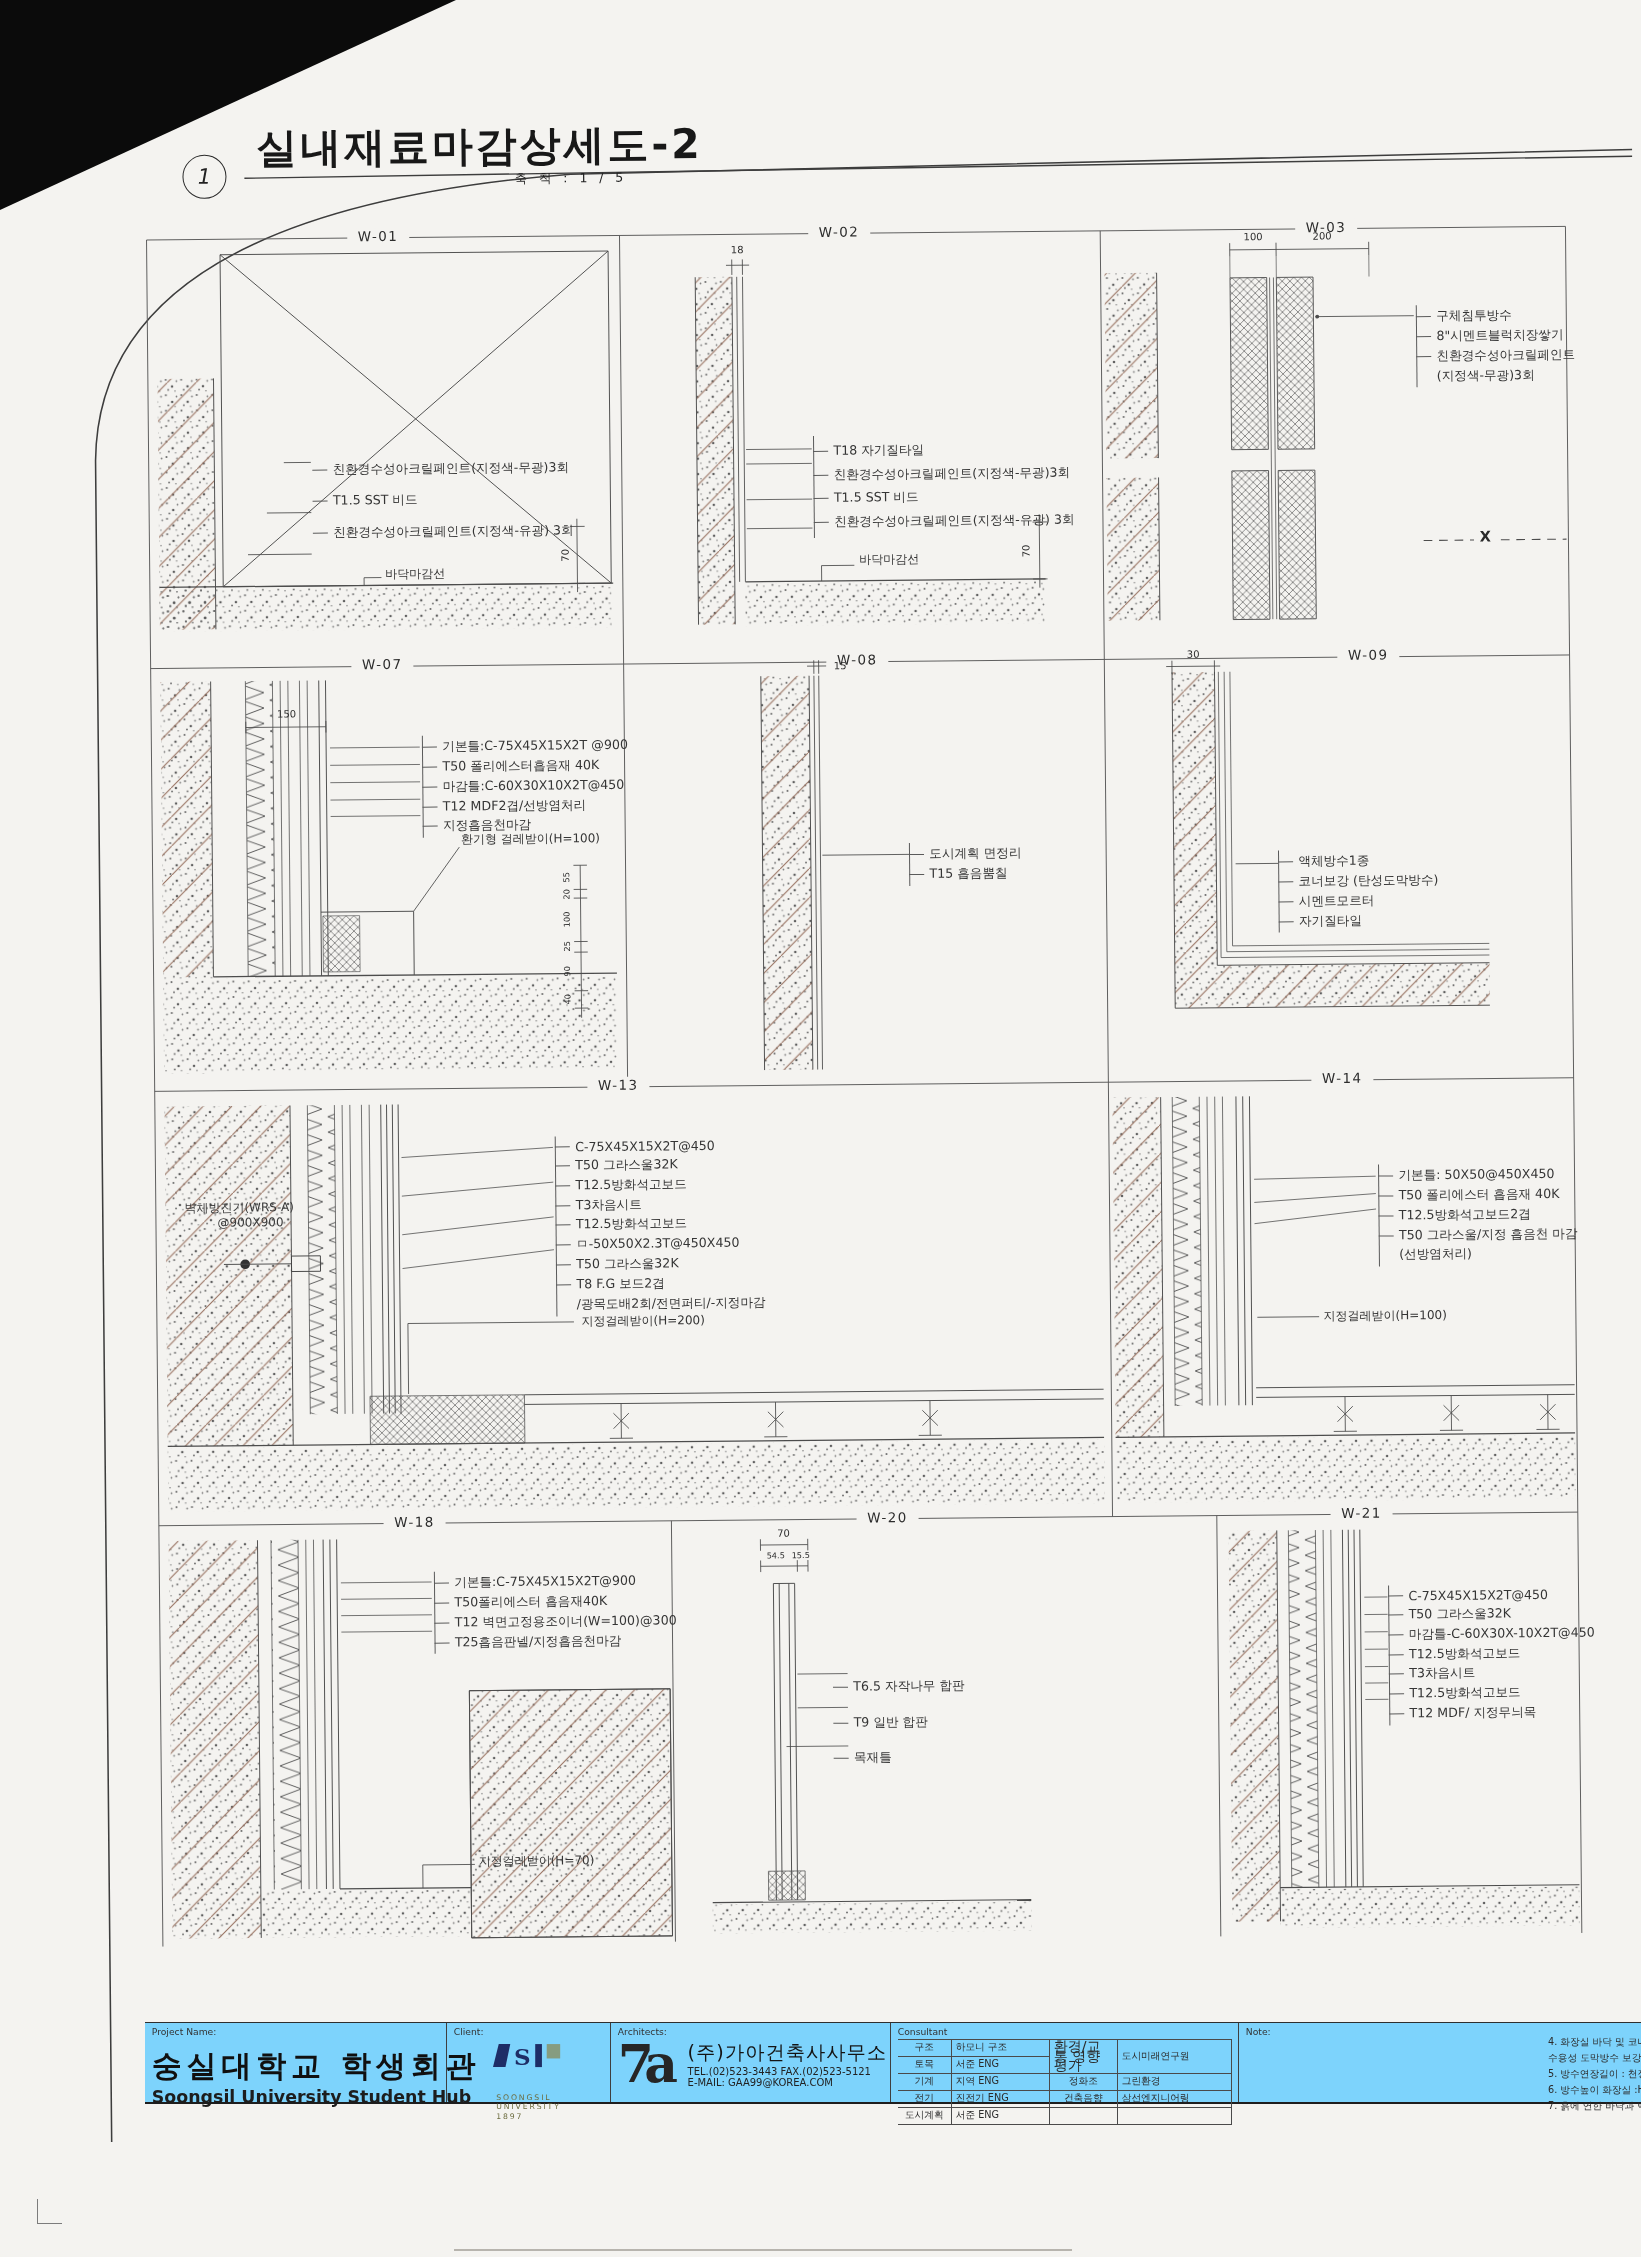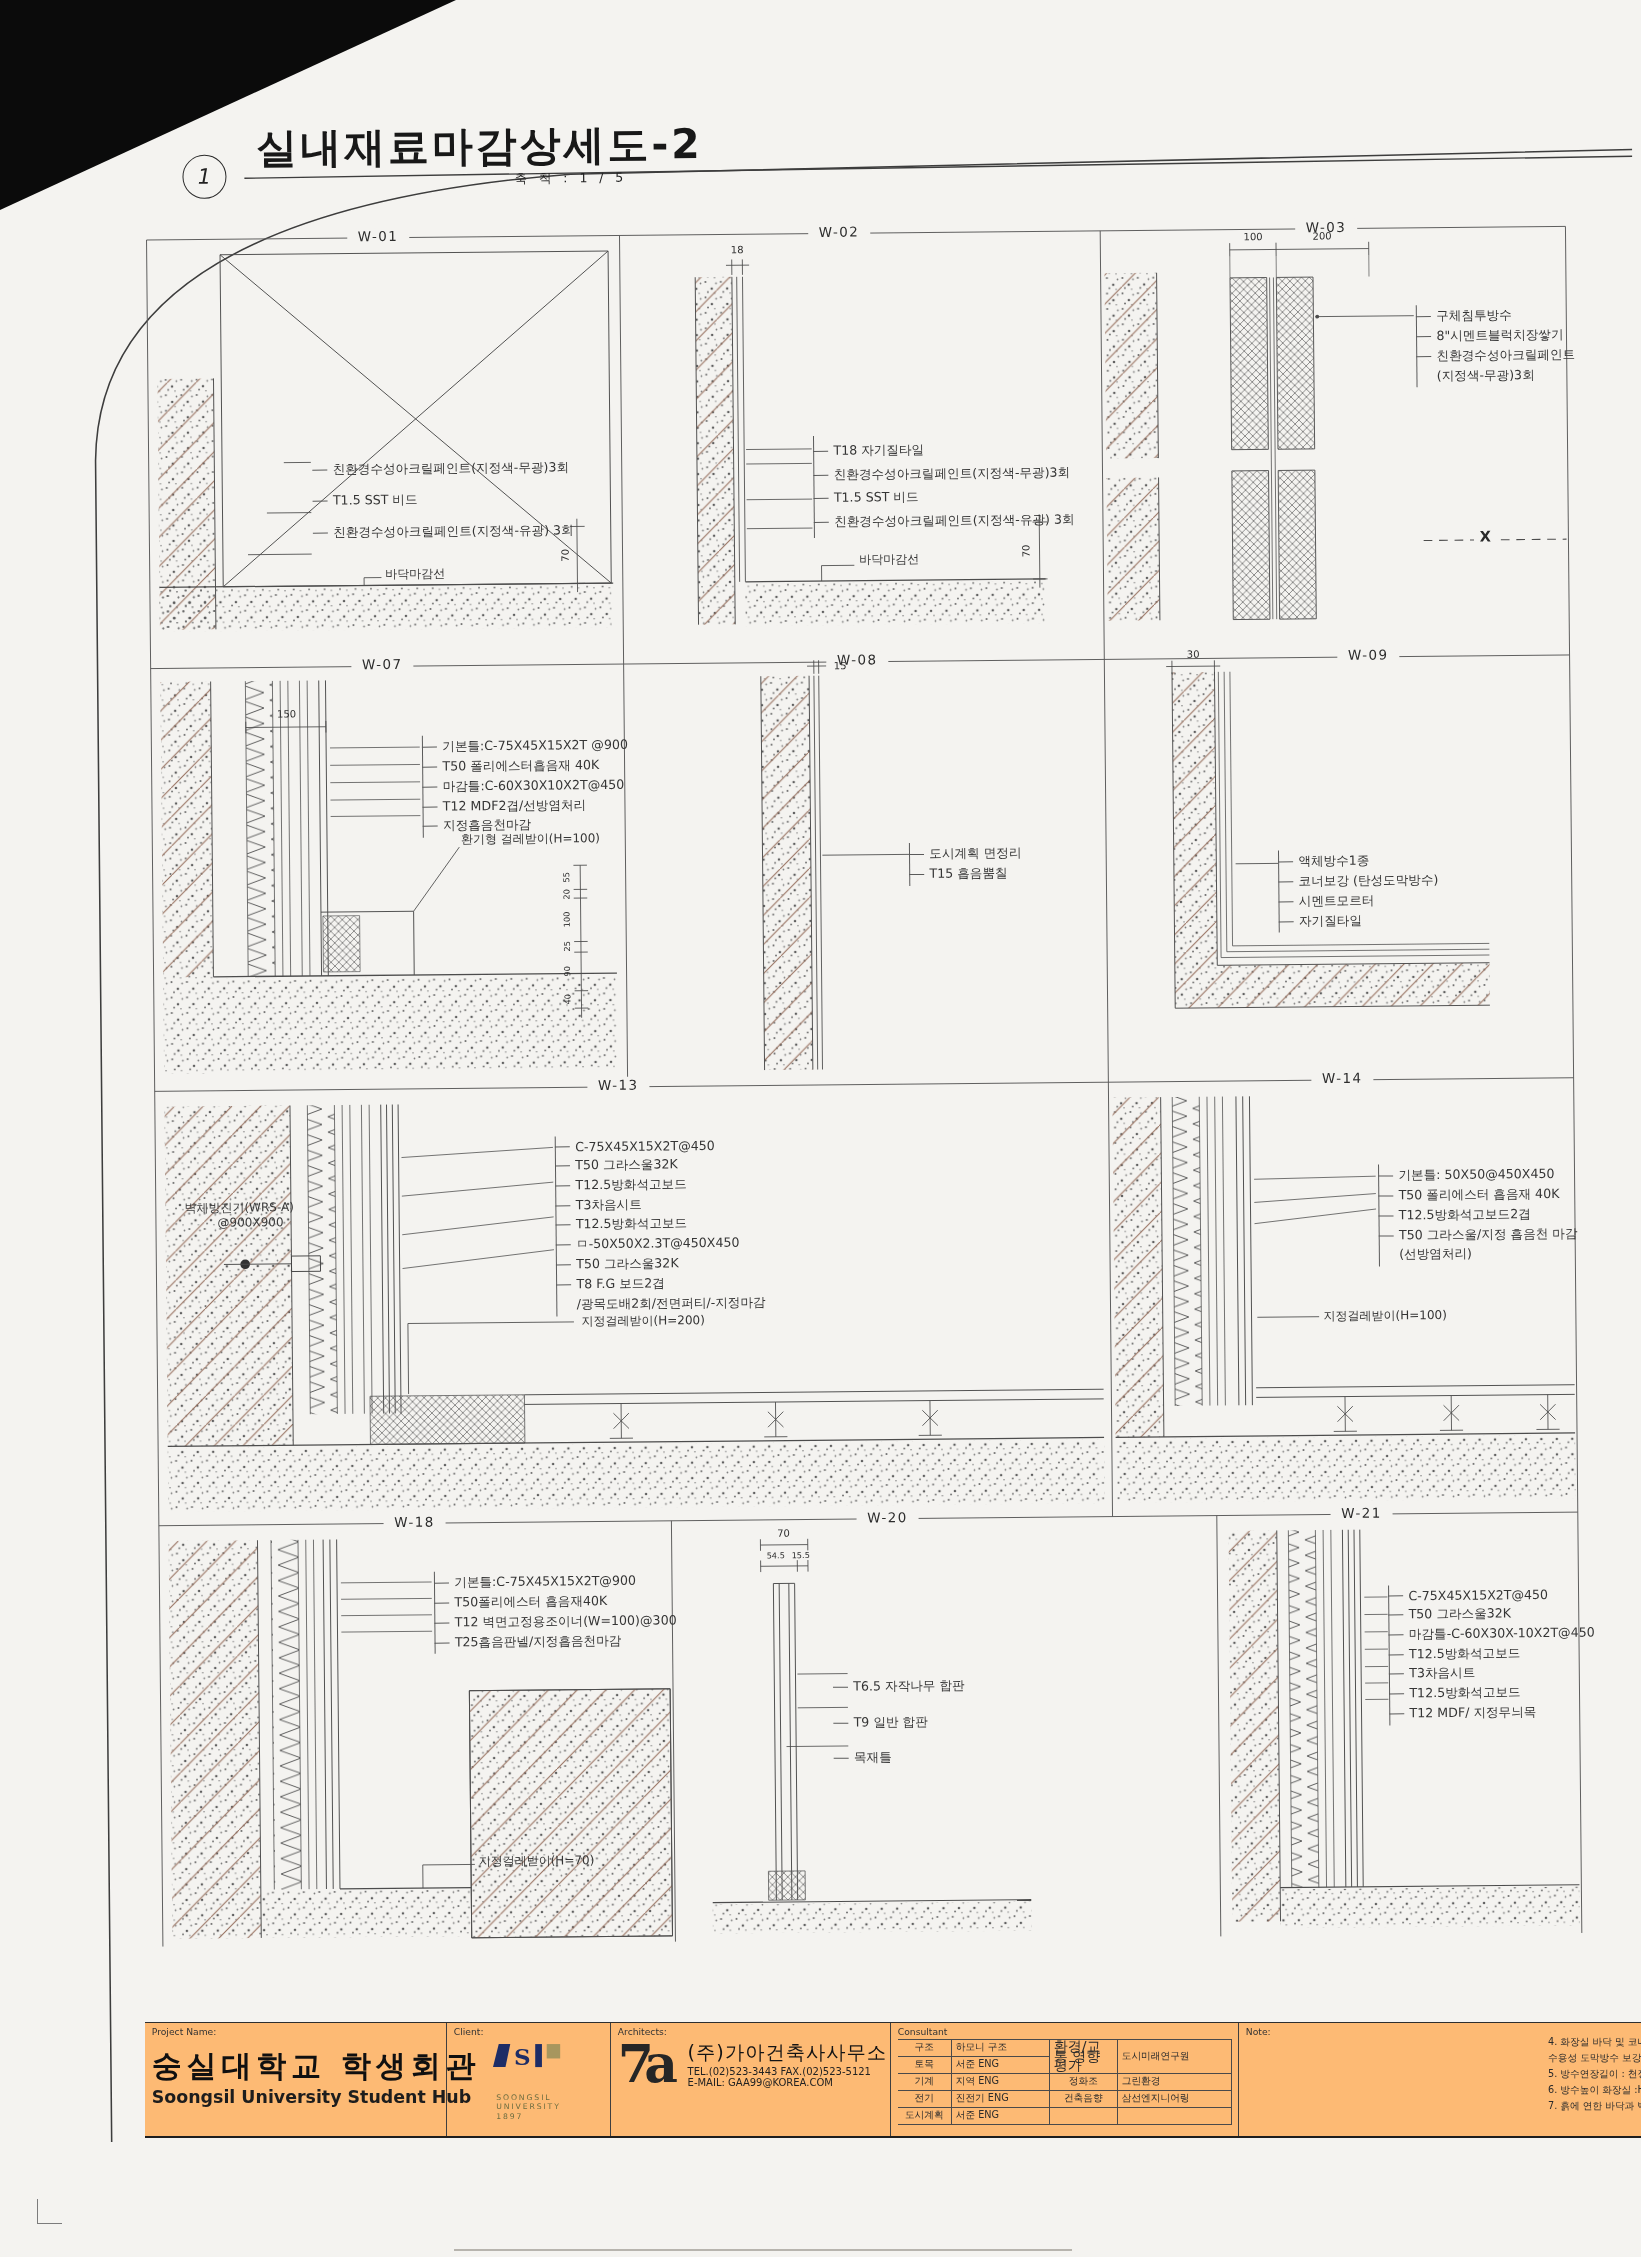--- a/index.html
+++ b/index.html
@@ -21,21 +21,21 @@
 .ann.sp .ann-item{margin:14.5px 0}
 .ann.md .ann-item{margin:6.8px 0}
 .ann.xl .ann-item{margin:18.3px 0}
 .flabel{position:absolute;font-size:12px;color:#353535;white-space:nowrap}
 .dim{position:absolute;font-size:10px;color:#2e2e2e;white-space:nowrap}
 .dim.v{transform:translate(-50%,-50%) rotate(-90deg)}
 .dim.c{transform:translate(-50%,-50%)}
 .dim.s{font-size:8.2px}
 .xmark{position:absolute;font-size:14.5px;font-weight:700;background:#f4f3f0;padding:0 5.8px;color:#2a2a2a}
 .dev-label{position:absolute;font-size:12px;color:#3a3a3a;white-space:nowrap;line-height:15.4px}
-#titleblock{position:absolute;left:145px;top:2022px;width:1497px;height:116px;border-top:1.9px solid #2e2e2e;border-bottom:2.9px solid #1e1e1e;display:flex;color:#2b2b2b;background:#fdba74}
+#titleblock{position:absolute;left:145px;top:2022px;width:1497px;height:82px;border-top:1.9px solid #2e2e2e;border-bottom:2.9px solid #1e1e1e;display:flex;color:#2b2b2b;background:#7dd3fc}
 .tb-sec{position:relative;border-left:1.2px solid #3f3f3f;padding:2.9px 6.8px}
 .tb-sec.proj{border-left:none}
 .tb-label{font-size:9.2px;color:#333}
 .proj{width:301px;text-align:center}
 .proj .ko{font-size:30px;font-weight:700;letter-spacing:4.8px;margin-top:8.7px;color:#101010;white-space:nowrap}
 .proj .en{font-size:17.4px;font-weight:700;color:#1d1d1d;white-space:nowrap}
 .client{width:164px}
 .ssu{display:flex;flex-direction:column;align-items:center;margin-top:4.8px}
 .ssu-lines{font-size:7.7px;letter-spacing:1.9px;color:#6d6d40;line-height:9.7px;margin-top:20px}
 .arch{width:280px}

